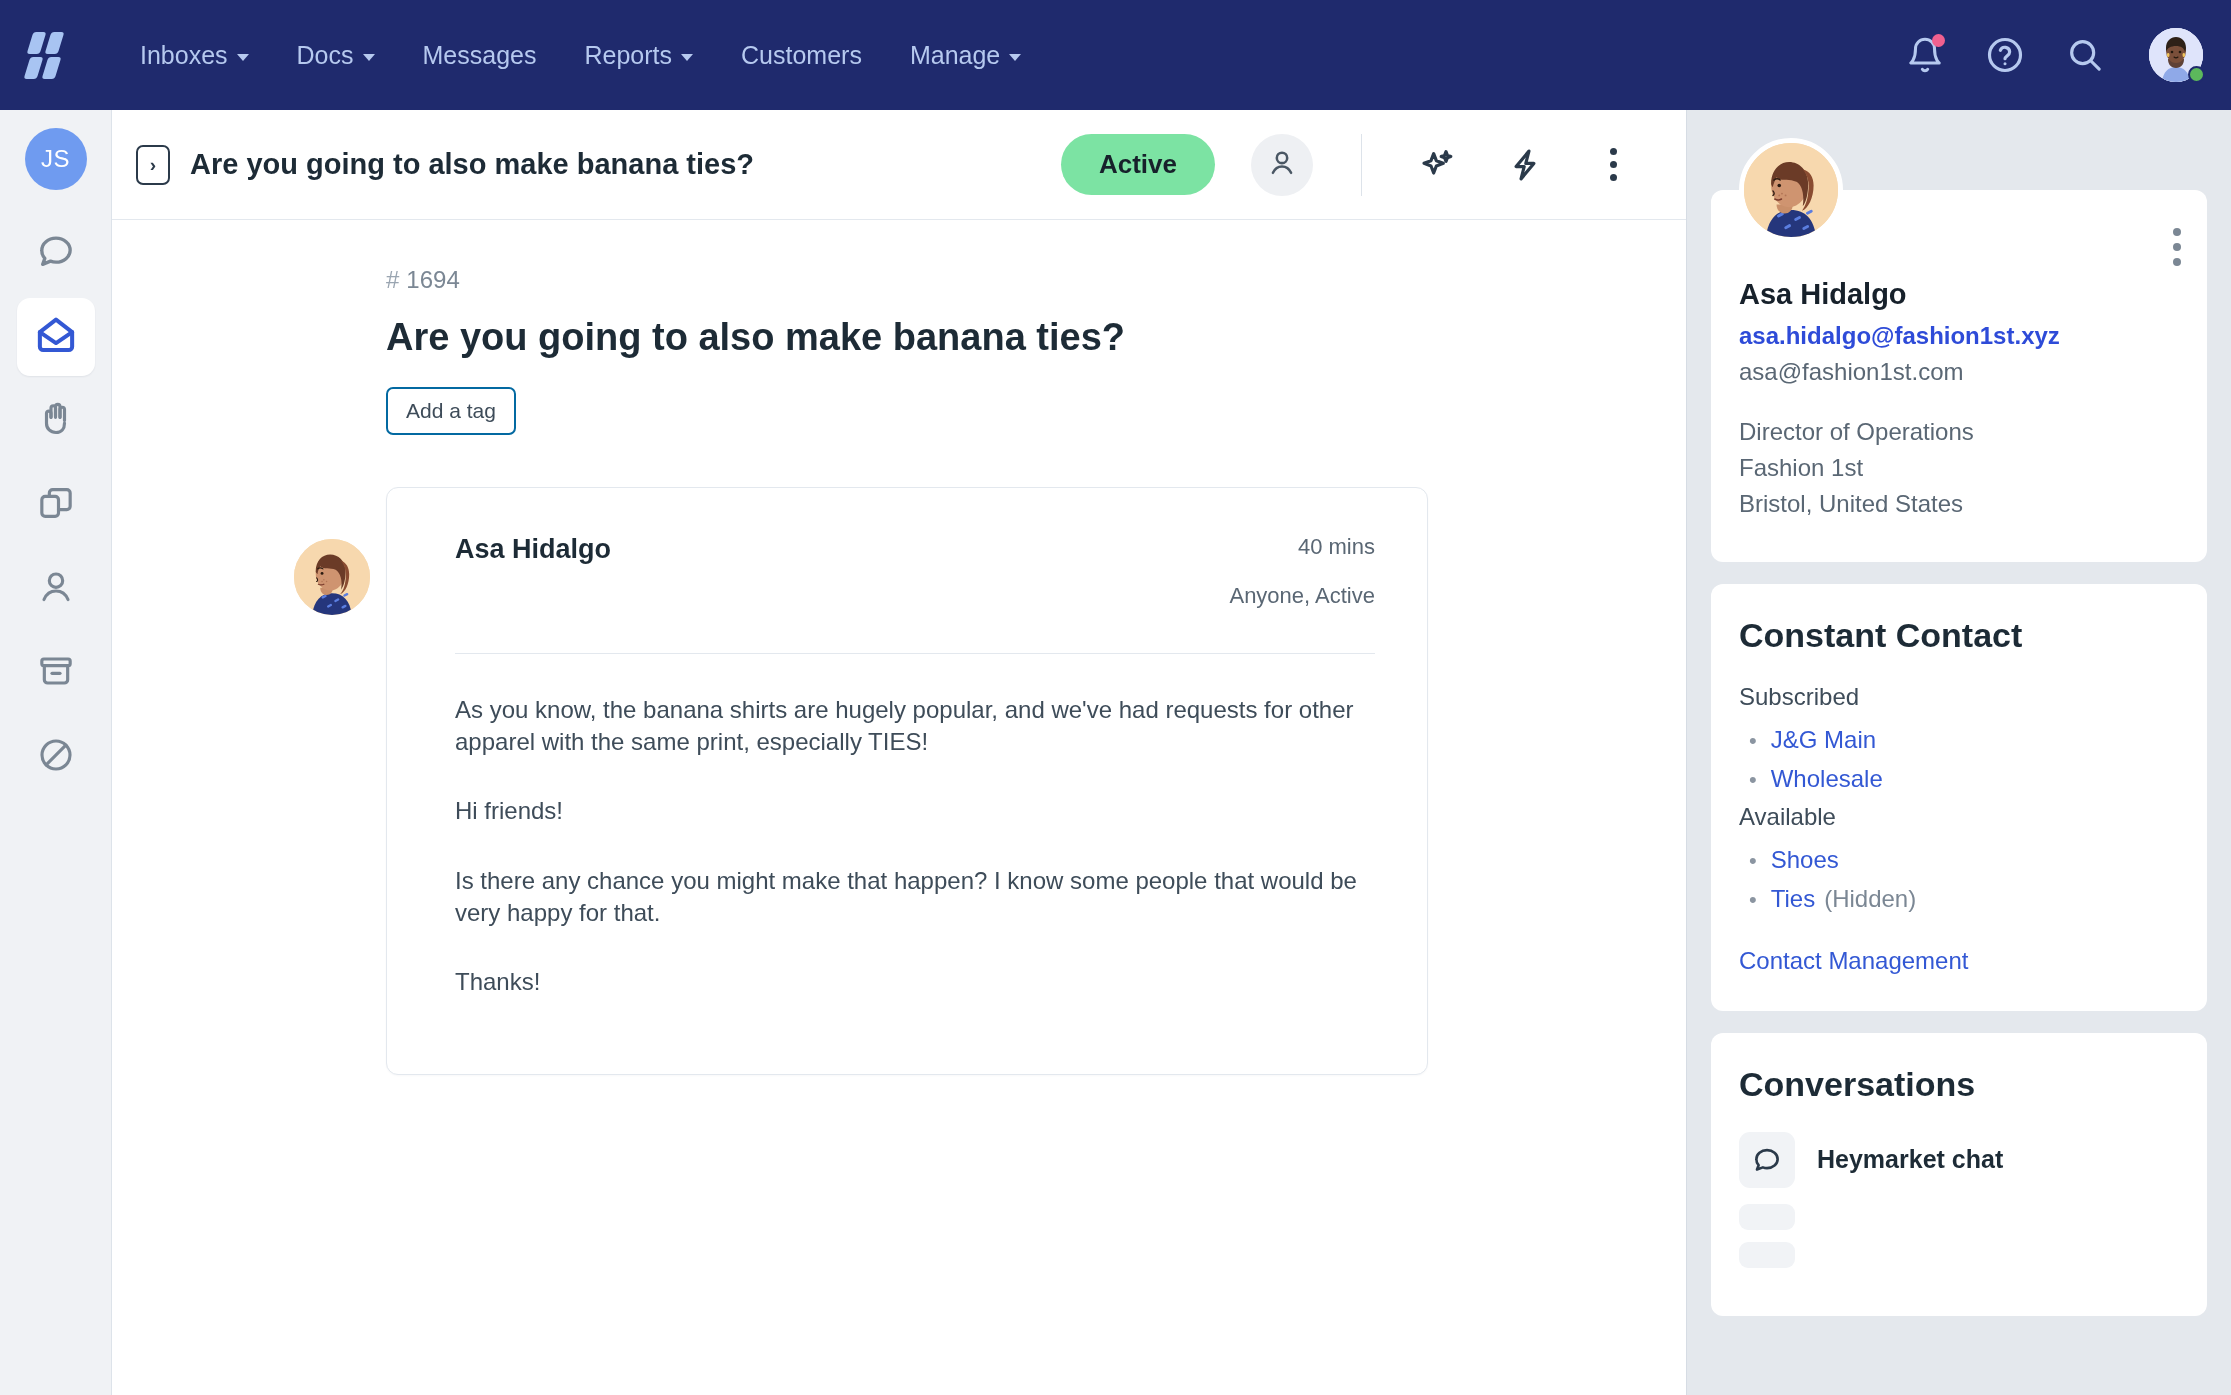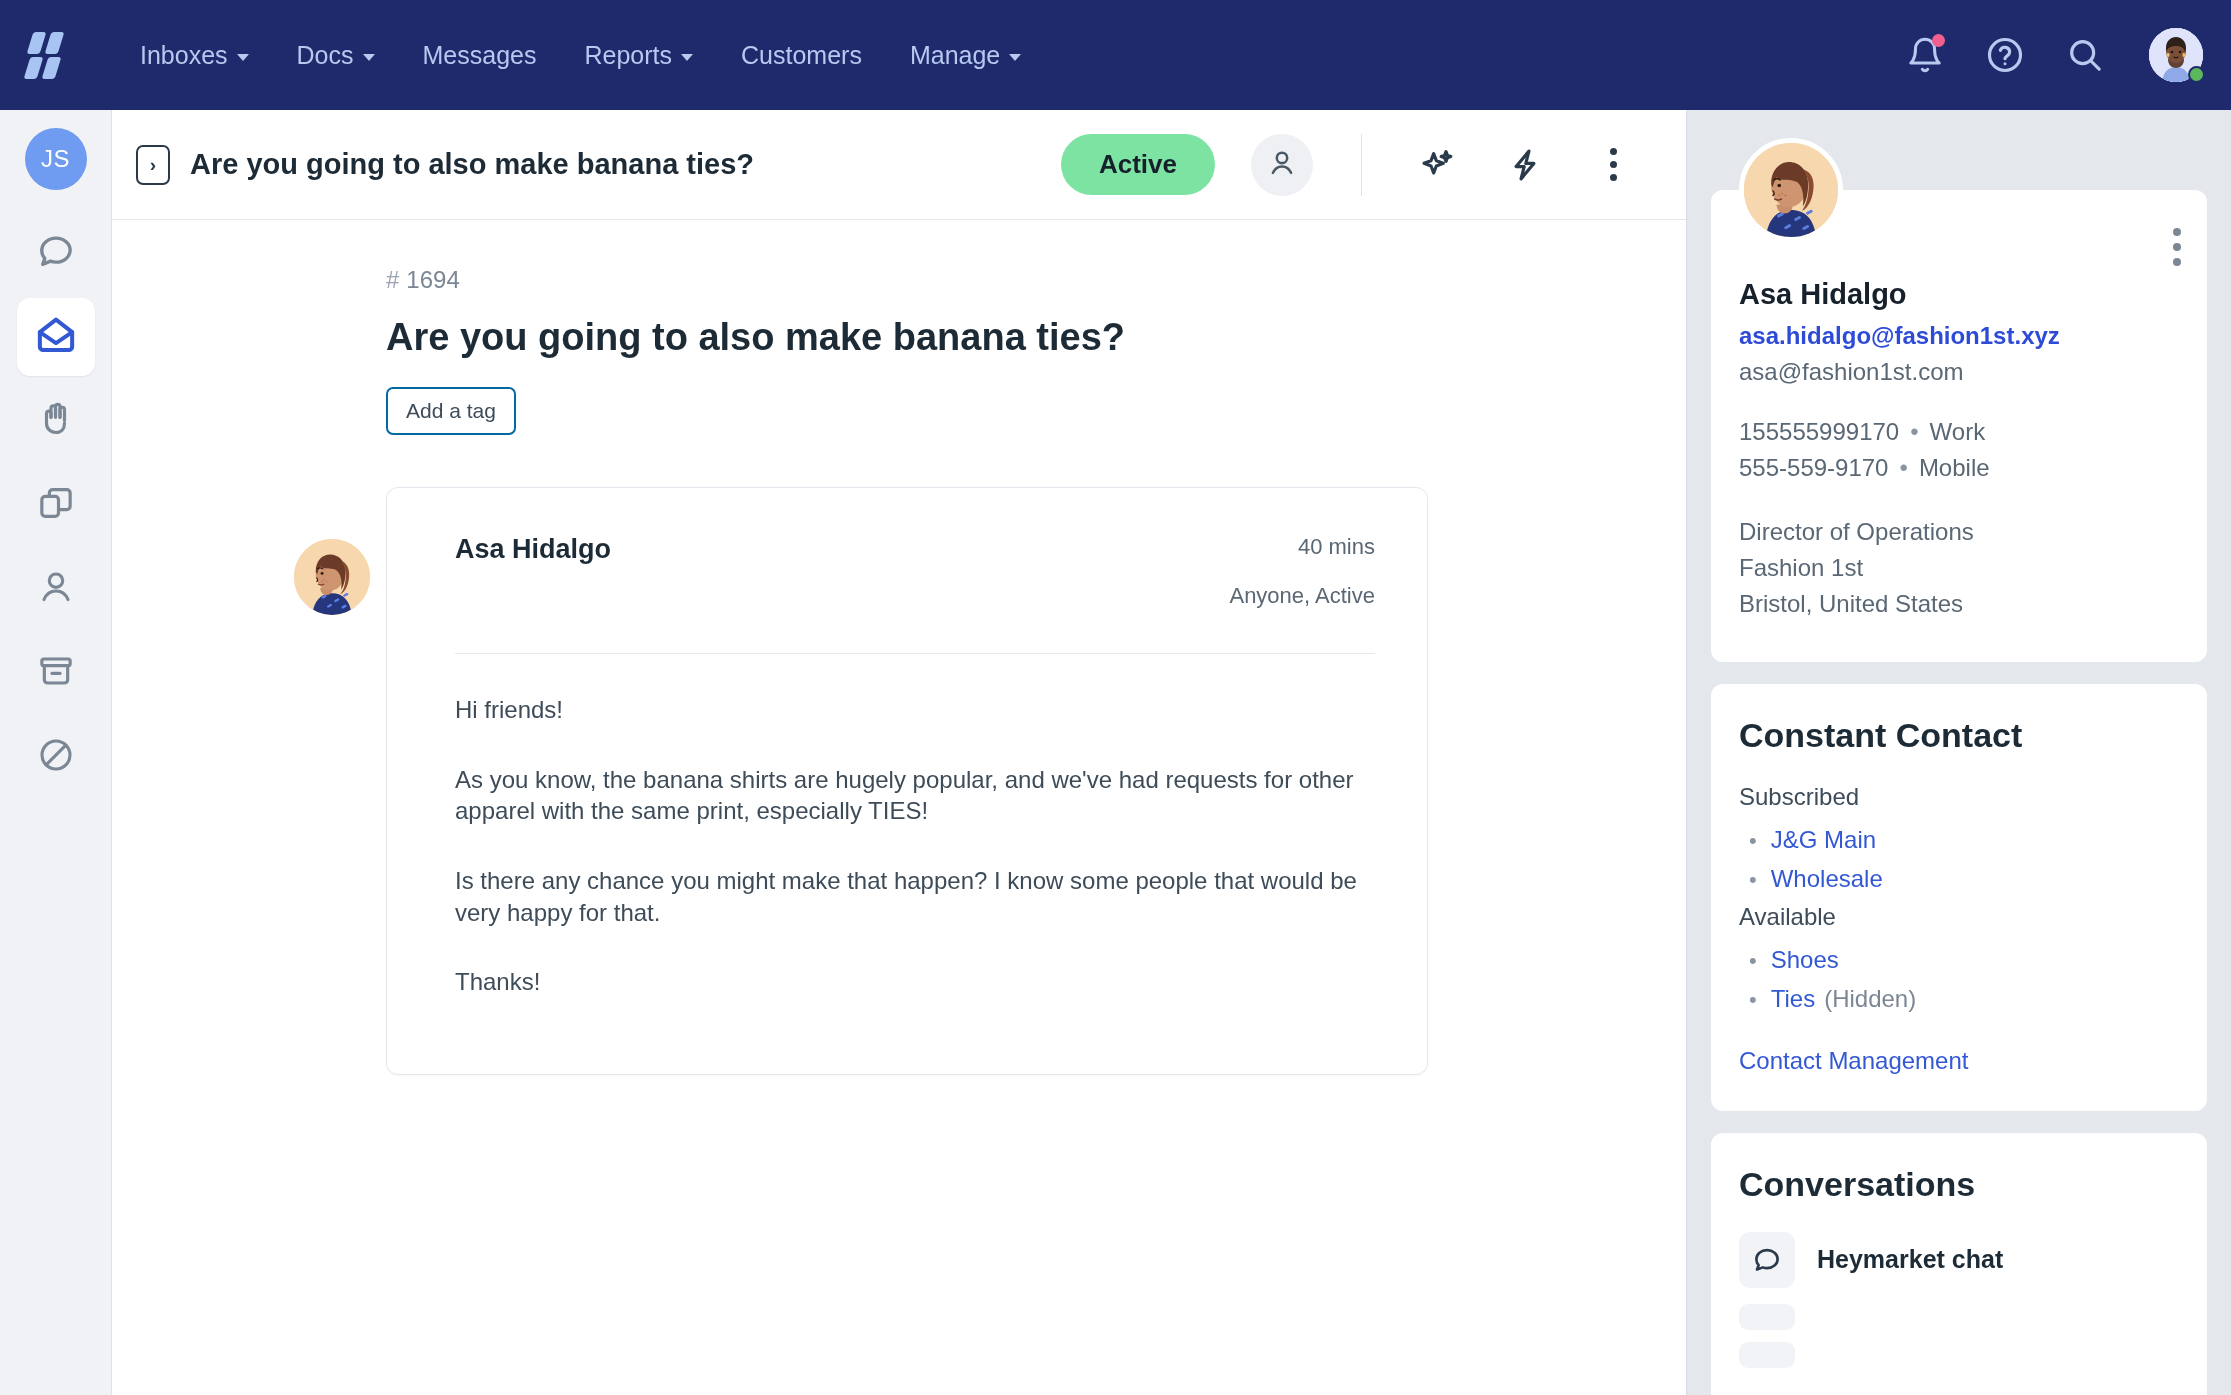--- a/index.html
+++ b/index.html
@@ -432,22 +432,22 @@
                 <div class="msg-author">Asa Hidalgo</div>
                 <div class="msg-meta">
                   <div class="msg-time">40 mins</div>
                   <div class="msg-sub">Anyone, Active</div>
                 </div>
               </div>
 
               <div class="msg-rule"></div>
 
               <div class="msg-body">
+                <p>As you know, the banana shirts are hugely popular, and we've had requests for other apparel with the same print, especially TIES!</p>
                 <p>Hi friends!</p>
-                <p>As you know, the banana shirts are hugely popular, and we've had requests for other apparel with the same print, especially TIES!</p>
                 <p>Is there any chance you might make that happen? I know some people that would be very happy for that.</p>
                 <p>Thanks!</p>
               </div>
             </div>
           </div>
 
         </div>
       </div>
     </div>
 
@@ -484,28 +484,20 @@
         <div class="rp-kebab">
             <i></i>
             <i></i>
             <i></i>
           </div>
 
         <div class="contact-name">Asa Hidalgo</div>
         <div class="contact-link">asa.hidalgo@fashion1st.xyz</div>
         <div class="contact-sub">asa@fashion1st.com</div>
 
-        <div class="contact-group">
-          <div class="contact-row">
-            <span>155555999170</span><span class="sep">•</span><span>Work</span>
-          </div>
-          <div class="contact-row">
-            <span>555-559-9170</span><span class="sep">•</span><span>Mobile</span>
-          </div>
-        </div>
 
         <div class="contact-group">
           <div class="contact-row">Director of Operations</div>
           <div class="contact-row">Fashion 1st</div>
           <div class="contact-row">Bristol, United States</div>
         </div>
       </div>
 
       <div class="rp-card section">
         <div class="rp-title">Constant Contact</div>

